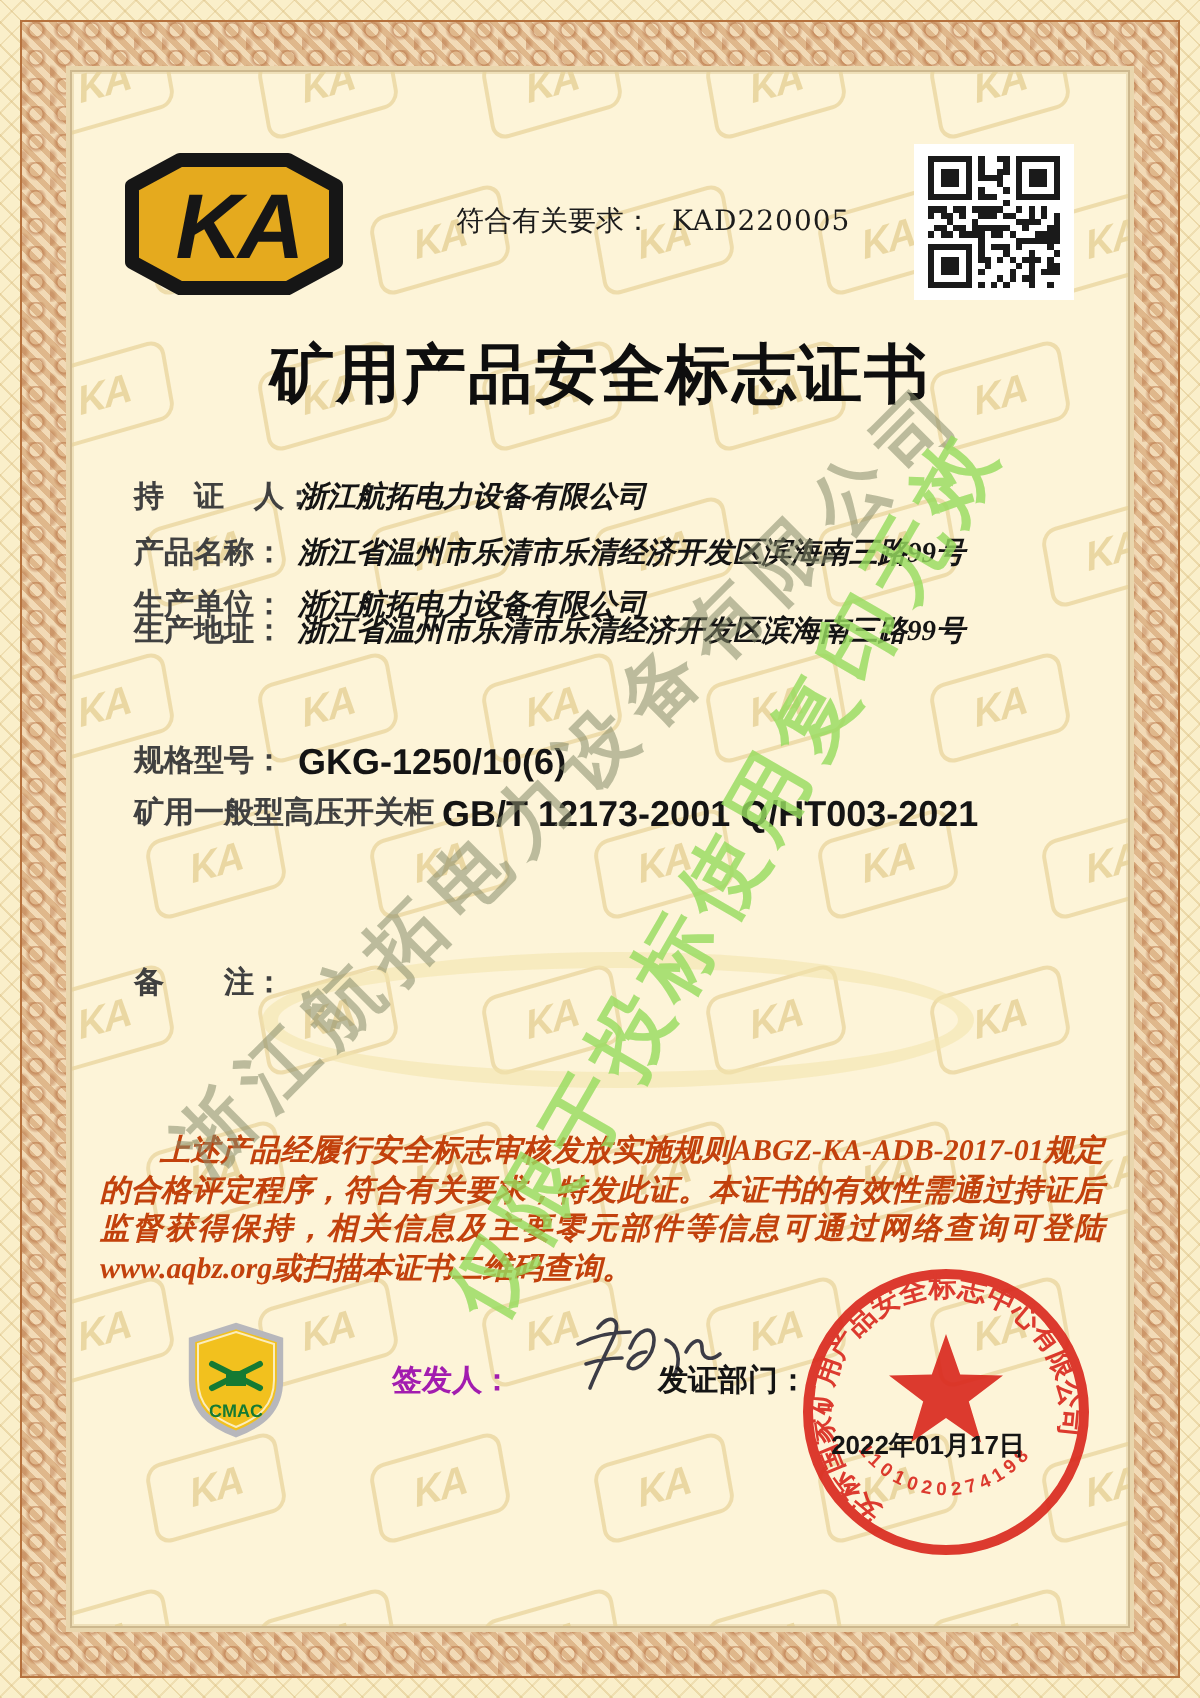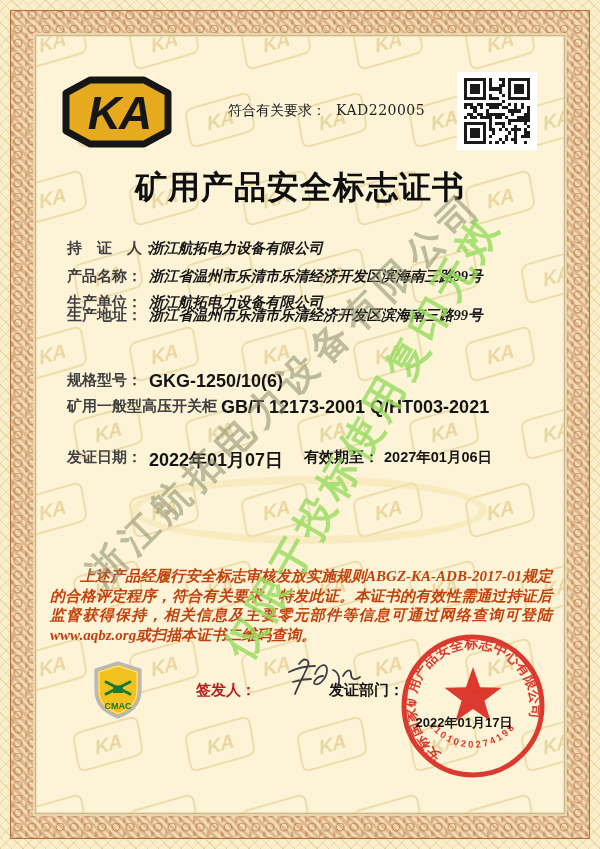--- a/index.html
+++ b/index.html
@@ -34,21 +34,21 @@
   .row .lab{position:absolute;left:31px;font-weight:bold;font-size:15px;color:#404040;white-space:nowrap;}
   .row .val{position:absolute;left:113px;font-family:"Liberation Serif",serif;font-style:italic;font-weight:bold;
     font-size:14.5px;color:#141414;white-space:nowrap;}
   .row .val.sans{font-family:"Liberation Sans",sans-serif;font-style:normal;font-size:18px;letter-spacing:0;}
   .row .lab2{position:absolute;left:268px;font-weight:bold;font-size:15px;color:#141414;white-space:nowrap;}
   .row .val2{position:absolute;left:348px;font-weight:bold;font-size:14.5px;color:#141414;white-space:nowrap;}
   .statement{position:absolute;left:14px;top:531px;width:502px;font-family:"Liberation Serif",serif;font-style:italic;
     font-weight:bold;font-size:15px;line-height:19.5px;color:#c2410c;text-align:justify;text-indent:2em;}
   
   .cmac{position:absolute;left:55px;top:625px;width:54px;height:58px;}
-  .signer-label{position:absolute;left:160px;top:645px;font-weight:bold;font-size:15px;color:#b91c1c;}
+  .signer-label{position:absolute;left:160px;top:645px;font-weight:bold;font-size:15px;color:#a21caf;}
   .signature{position:absolute;left:245px;top:616px;width:90px;height:55px;}
   .dept-label{position:absolute;left:293px;top:645px;font-weight:bold;font-size:15px;color:#141414;}
   .seal{position:absolute;left:352px;top:585px;width:170px;height:170px;}
   
   .wm{position:absolute;white-space:nowrap;font-weight:bold;transform-origin:0 50%;pointer-events:none;}
   .wm-company{left:58px;top:518px;font-size:38px;letter-spacing:7px;color:rgba(134,140,108,.55);transform:rotate(-45deg);
     font-family:"Liberation Serif",serif;}
   .wm-notice{left:200px;top:592px;font-size:41px;letter-spacing:5px;color:rgba(151,220,95,.82);transform:rotate(-60deg);
     font-family:"Liberation Serif",serif;}.z2{z-index:2}.z4{z-index:4}.z6{z-index:6}
 </style>
@@ -286,25 +286,23 @@
     <span class="val">浙江省温州市乐清市乐清经济开发区滨海南三路99号</span>
   </div>
   <div class="row z2" style="top:335px">
     <span class="lab">规格型号：</span>
     <span class="val sans">GKG-1250/10(6)</span>
   </div>
   <div class="row z2" style="top:361px">
     <span class="lab">矿用一般型高压开关柜：</span>
     <span class="val sans" style="left:185px">GB/T 12173-2001 Q/HT003-2021</span>
   </div>
-  <div class="row z2" style="top:412px">
-    <span class="lab">发证日期：</span>
-    <span class="val sans">2022年01月07日</span>
-    <span class="lab2">有效期至：</span>
-    <span class="val2">2027年01月06日</span>
+  <div class="row z2" style="top:446px">
+    <span class="lab">备　　注：</span>
+    <span class="val"></span>
   </div>
 
   <div class="statement z2">上述产品经履行安全标志审核发放实施规则ABGZ-KA-ADB-2017-01规定的合格评定程序，符合有关要求，特发此证。本证书的有效性需通过持证后监督获得保持，相关信息及主要零元部件等信息可通过网络查询可登陆www.aqbz.org或扫描本证书二维码查询。</div>
 
   <svg class="cmac z2" viewBox="0 0 54 58">
     <path d="M27,2 L49,9 V29 C49,44 40,51 27,56 C14,51 5,44 5,29 V9 Z" fill="#f2c11e" stroke="#b7b7bc" stroke-width="3.2"></path>
     <path d="M27,5 L46,11 V29 C46,42 38,48 27,52.5 C16,48 8,42 8,29 V11 Z" fill="none" stroke="#ffffff" stroke-width="1" opacity="0.7"></path>
     <path d="M15,21 L39,33 M39,21 L15,33" stroke="#157a33" stroke-width="3" stroke-linecap="round" fill="none"></path>
     <path d="M22,24.5 h10 v7.5 h-10 z" fill="#157a33"></path>
     <text x="27" y="47.5" text-anchor="middle" font-size="9" font-weight="bold" fill="#157a33" font-family="'Liberation Sans',sans-serif">CMAC</text>

